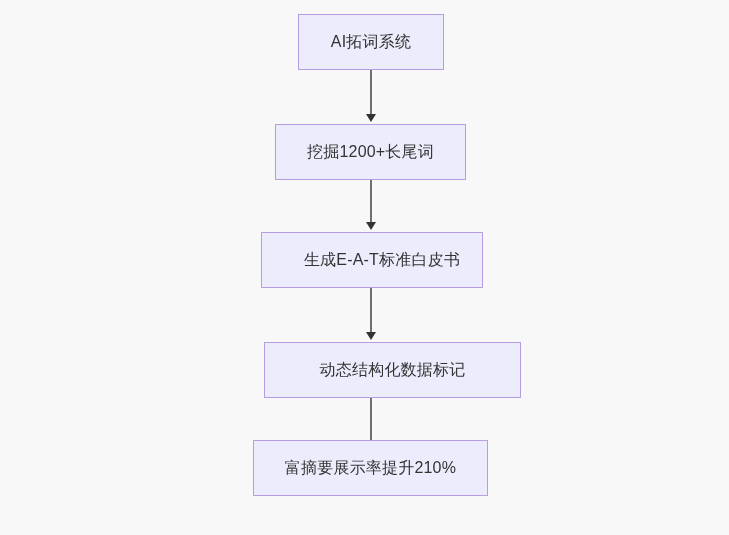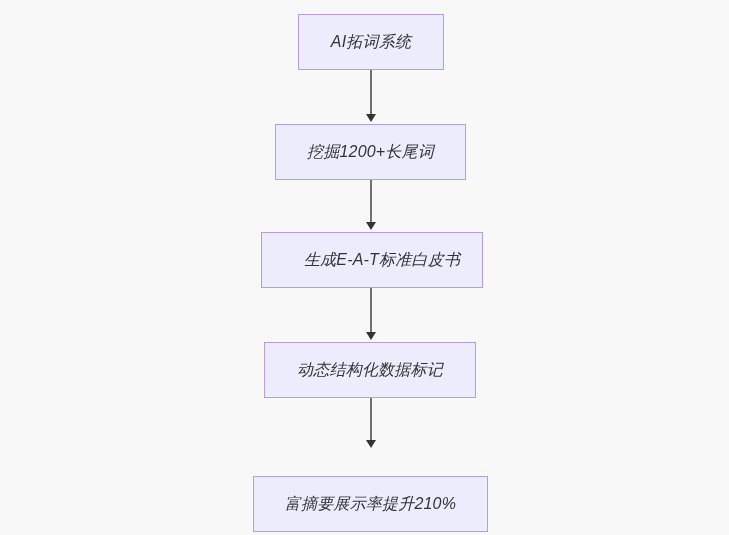--- a/index.html
+++ b/index.html
@@ -22,21 +22,20 @@
 
   .node {
     position: absolute;
     box-sizing: border-box;
     background: #ececfc;
     border: 1px solid #b69de0;
     display: flex;
     align-items: center;
     justify-content: center;
     height: 56px;
-    font-style: italic;
   }
 
   .node-label {
     font-size: 16px;
     line-height: 1;
     color: #333333;
     white-space: nowrap;
     letter-spacing: 0.2px;
   }
 
@@ -77,21 +76,21 @@
   </div>
 
   <div class="node" style="left: 275px; top: 124px; width: 191px; background: rgb(236, 236, 252); border-color: rgb(182, 157, 224);">
     <span class="node-label" style="color: rgb(51, 51, 51);">挖掘1200+长尾词</span>
   </div>
 
   <div class="node" style="left: 261px; top: 232px; width: 222px; background: rgb(236, 236, 252); border-color: rgb(182, 157, 224); padding-left: 20px;">
     <span class="node-label" style="color: rgb(51, 51, 51);">生成E-A-T标准白皮书</span>
   </div>
 
-  <div class="node" style="left: 264px; top: 342px; width: 212px; background: rgb(236, 236, 252); border-color: rgb(182, 157, 224);">
+  <div class="node" style="left: 264px; top: 342px; width: 257px; background: rgb(236, 236, 252); border-color: rgb(182, 157, 224);">
     <span class="node-label" style="color: rgb(51, 51, 51);">动态结构化数据标记</span>
   </div>
 
-  <div class="node" style="left: 253px; top: 476px; width: 235px; background: rgb(236, 236, 252); border-color: rgb(182, 157, 224);">
+  <div class="node" style="left: 253px; top: 440px; width: 235px; background: rgb(236, 236, 252); border-color: rgb(182, 157, 224);">
     <span class="node-label" style="color: rgb(51, 51, 51);">富摘要展示率提升210%</span>
   </div>
 
 </div>
 
 </body></html>

